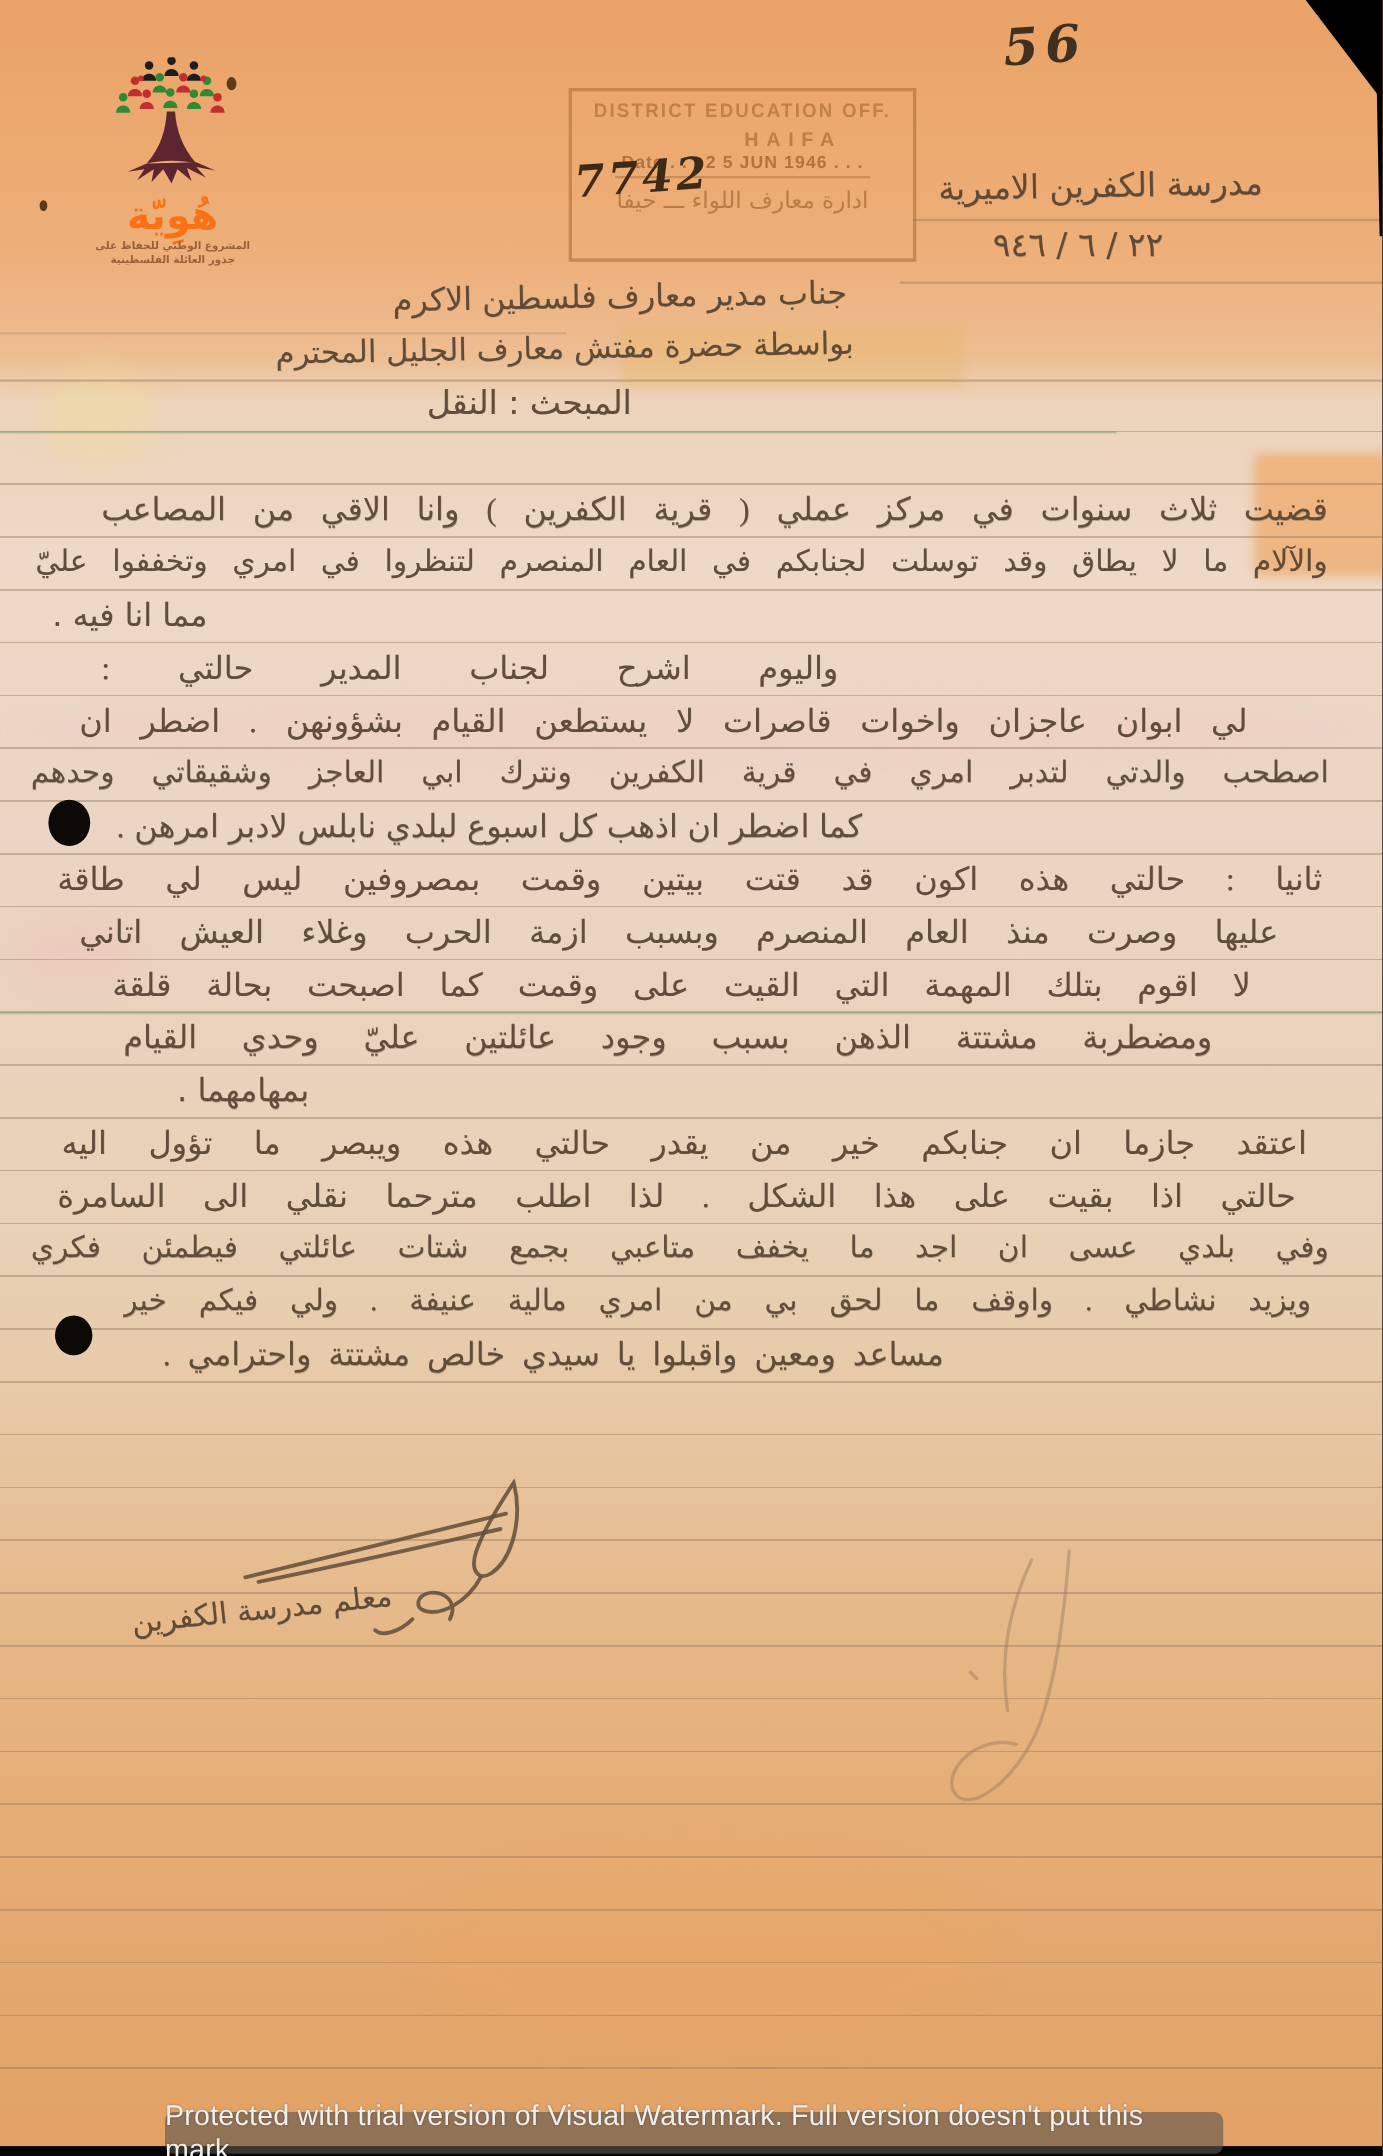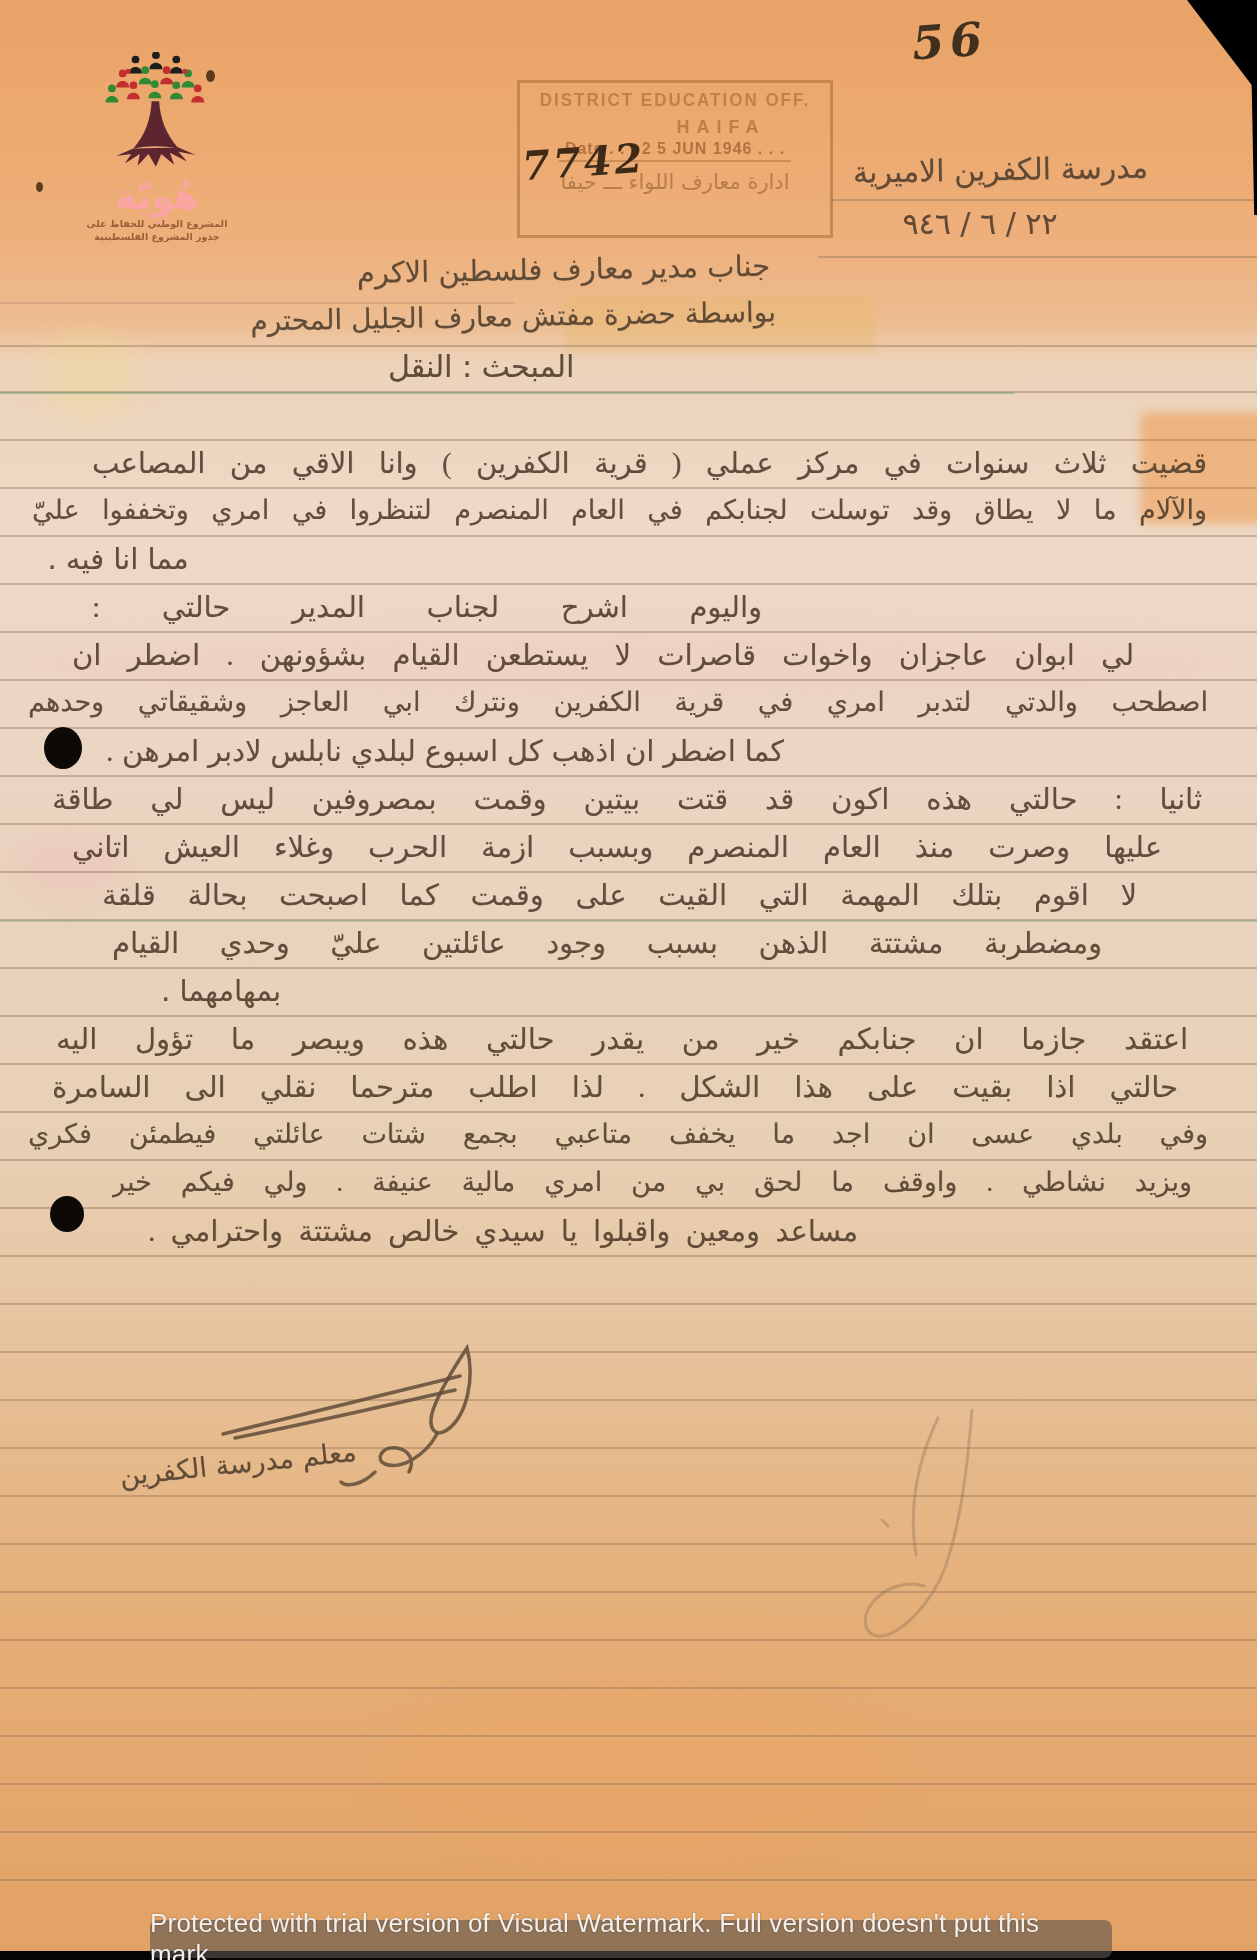--- a/index.html
+++ b/index.html
@@ -42,21 +42,21 @@
     color:#3f2a17;font-family:"DejaVu Serif",serif;font-style:italic;
     transform:rotate(-4deg);letter-spacing:3px;}
   
   #pagenum{position:absolute;left:912px;top:14px;font-size:46px;font-weight:bold;
     color:#40301f;font-family:"DejaVu Serif",serif;font-style:italic;
     transform:rotate(-4deg);letter-spacing:6px;}
   .hole{position:absolute;background:#0c0907;border-radius:50%;}
   .speck{position:absolute;background:#5d3a1c;border-radius:50%;}
   
   #logo{position:absolute;left:82px;top:52px;width:150px;text-align:center;}
-  #logo .brand{font-size:36px;font-weight:bold;color:#fca5a5;margin-top:2px;
+  #logo .brand{font-size:36px;font-weight:bold;color:#f97316;margin-top:2px;
     font-family:"DejaVu Sans",sans-serif;}
   #logo .sub{font-size:9.5px;line-height:13px;color:#9a6038;direction:rtl;font-weight:bold;}
   
   #corner-tr{position:absolute;right:0;top:0;width:70px;height:92px;background:#000;
     clip-path:polygon(100% 0,0 0,100% 100%);}
   #edge-r{position:absolute;right:0;top:0;width:7px;height:215px;background:#000;
     clip-path:polygon(0 0,100% 0,100% 100%,60% 100%);}
   #bottombar{position:absolute;left:0;bottom:0;width:1257px;height:9px;background:#050505;}
   
   #watermark{position:absolute;left:150px;top:1920px;width:962px;height:38px;
@@ -119,21 +119,21 @@
       <use href="#p" x="18" y="41" fill="#2f8a33"></use>
       <use href="#p" x="38" y="38" fill="#c22f2f"></use>
       <use href="#p" x="58" y="37" fill="#2f8a33"></use>
       <use href="#p" x="78" y="38" fill="#2f8a33"></use>
       <use href="#p" x="98" y="41" fill="#c22f2f"></use>
       <circle cx="33" cy="18" r="2.4" fill="#c22f2f"></circle>
       <circle cx="86" cy="18" r="2.4" fill="#c22f2f"></circle>
     </svg>
     <div class="brand">هُوِيّة</div>
     <div class="sub">المشروع الوطني للحفاظ على</div>
-    <div class="sub">جذور المشروع الفلسطينية</div>
+    <div class="sub">جذور العائلة الفلسطينية</div>
   </div>
 
   <div id="pagenum">56</div>
 
   <div id="stamp">
     <div class="s1">DISTRICT EDUCATION OFF.</div>
     <div class="s2">HAIFA</div>
     <div class="s3">Date . . . 2 5 JUN 1946 . . .</div>
     <div class="s4">ادارة معارف اللواء ـــ حيفا</div>
   </div>

